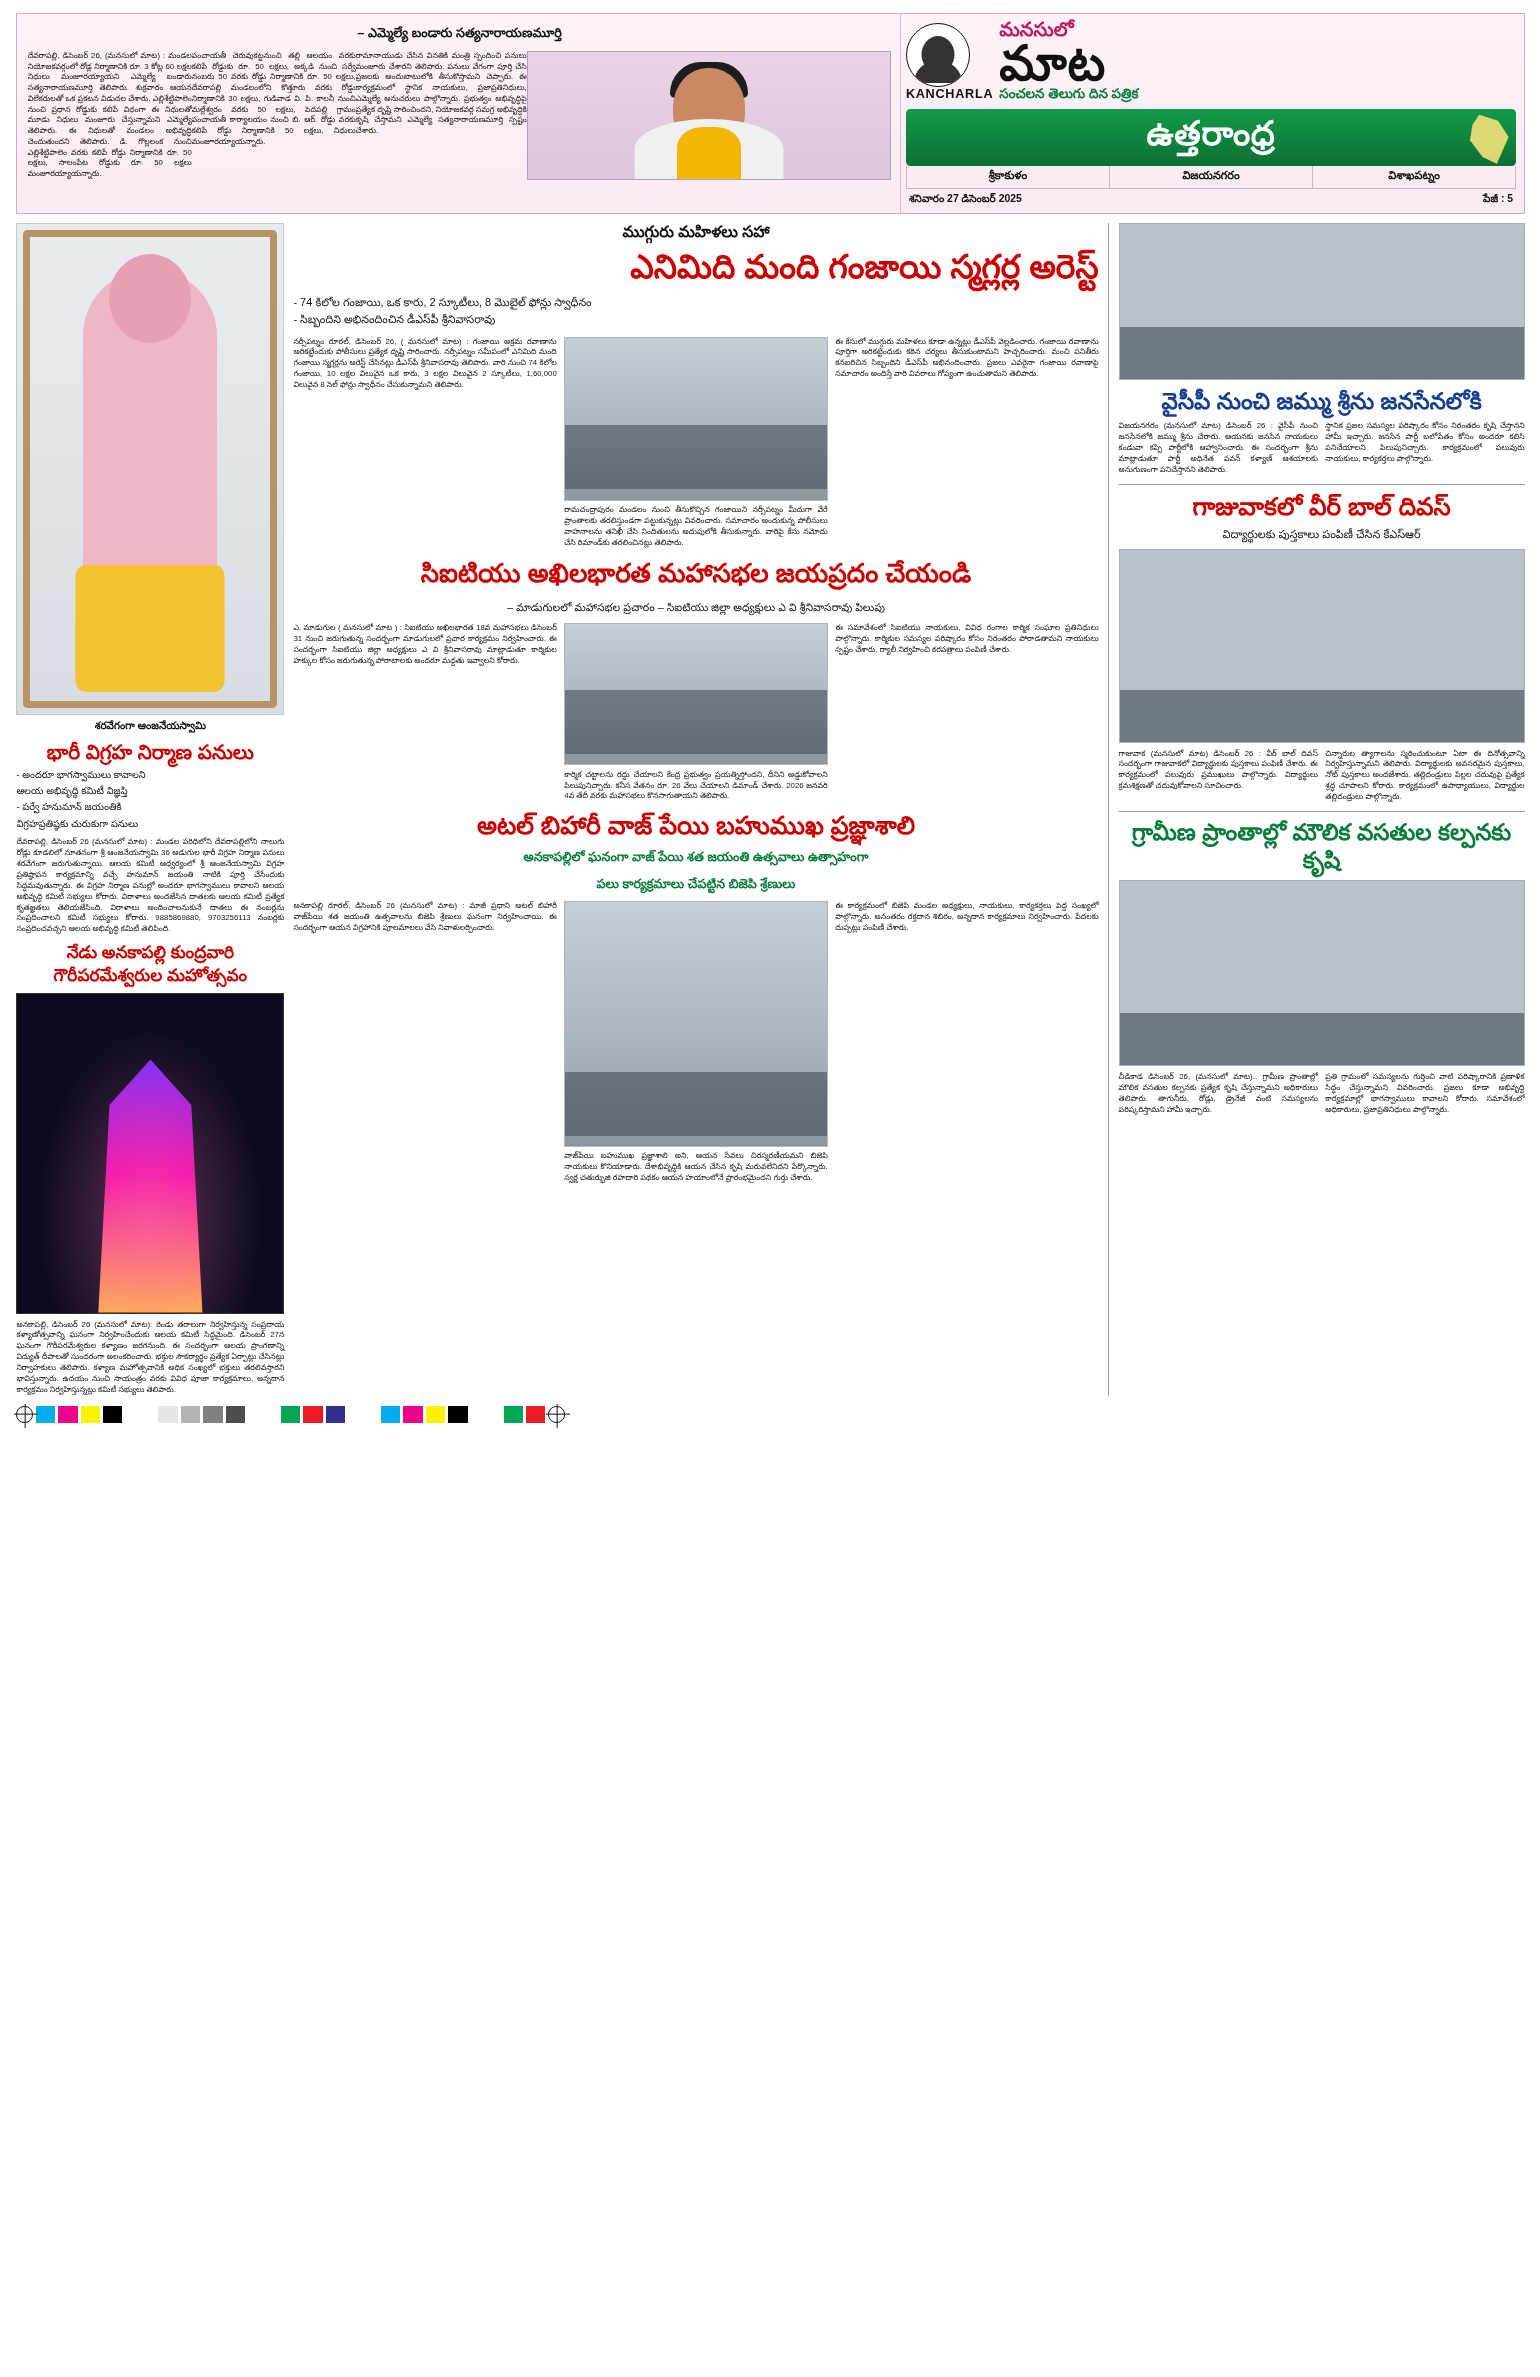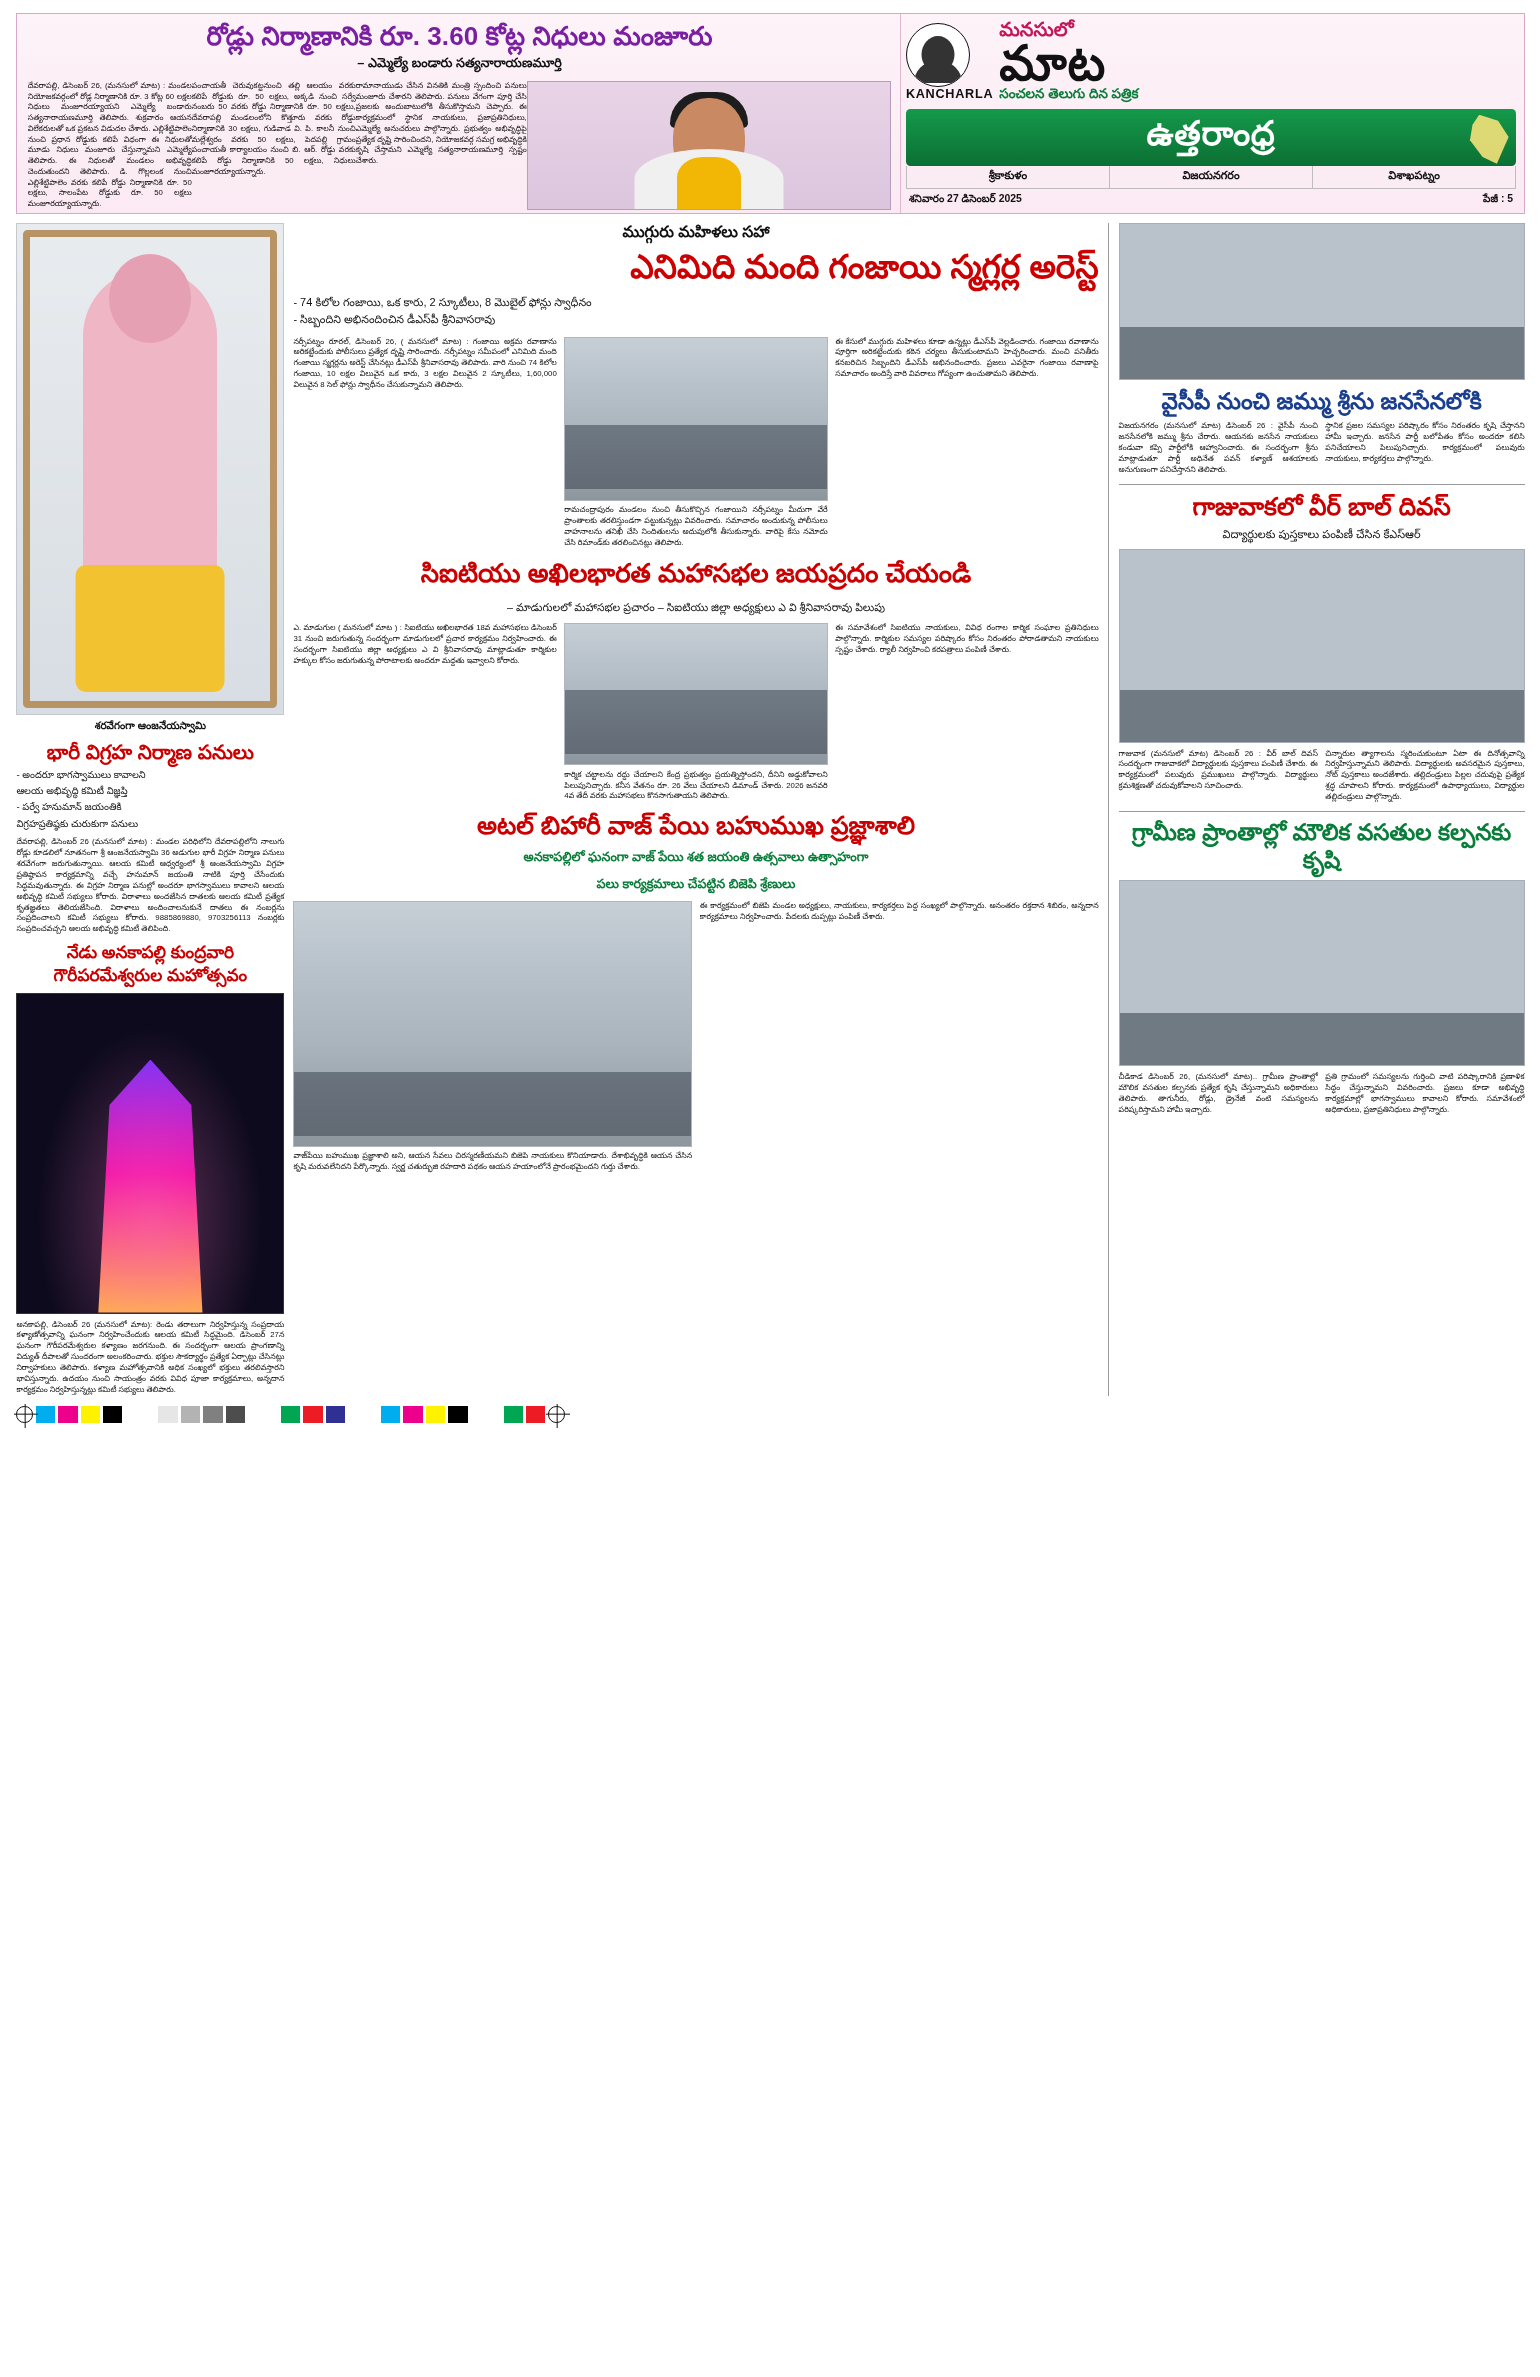--- a/index.html
+++ b/index.html
@@ -214,21 +214,20 @@
   .regmark:after{top:50%;left:-3.7px;height:0.7px;width:24px;transform:translateY(-50%);}
 </style>
 </head>
 <body>
 
 <div class="page">
 
   <div class="masthead">
 
     <div class="lead-box">
-      <div class="lead-headline">రోడ్లు నిర్మాణానికి రూ. 3.60 కోట్ల నిధులు మంజూరు</div>
       <div class="lead-sub">– ఎమ్మెల్యే బండారు సత్యనారాయణమూర్తి</div>
       <div class="lead-body">
         <div class="lead-col c1">దేవరాపల్లి, డిసెంబర్ 26, (మనసులో మాట) : మండల నియోజకవర్గంలో రోడ్ల నిర్మాణానికి రూ. 3 కోట్ల 60 లక్షల నిధులు మంజూరయ్యాయని ఎమ్మెల్యే బండారు సత్యనారాయణమూర్తి తెలిపారు. శుక్రవారం ఆయన విలేకరులతో ఒక ప్రకటన విడుదల చేశారు. ఎల్లిశేట్టిపాలెం నుంచి ప్రధాన రోడ్డుకు కలిపే విధంగా ఈ నిధులతో మూడు నిధులు మంజూరు చేస్తున్నామని ఎమ్మెల్యే తెలిపారు. ఈ నిధులతో మండలం అభివృద్ధి చెందుతుందని తెలిపారు. డి. గొల్లలంక నుంచి ఎల్లిశేట్టిపాలెం వరకు కలిపే రోడ్డు నిర్మాణానికి రూ. 50 లక్షలు, సాలంపేట రోడ్డుకు రూ. 50 లక్షలు మంజూరయ్యాయన్నారు.</div>
         <div class="lead-col c2">పంచాయతీ చెరువుకట్టనుంచి తల్లి ఆలయం వరకు కలిపే రోడ్డుకు రూ. 50 లక్షలు, అక్కడి నుంచి సర్వే నంబరు 50 వరకు రోడ్డు నిర్మాణానికి రూ. 50 లక్షలు, దేవరాపల్లి మండలంలోని కొత్తూరు వరకు రోడ్డు నిర్మాణానికి 30 లక్షలు, గుడివాడ వి. పి. కాలనీ నుంచి మల్లేశ్వరం వరకు 50 లక్షలు, పెదపల్లి గ్రామం పంచాయతీ కార్యాలయం నుంచి బి. ఆర్. రోడ్డు వరకు కలిపే రోడ్డు నిర్మాణానికి 50 లక్షలు, నిధులు మంజూరయ్యాయన్నారు.</div>
         <div class="lead-col c3">రామానాయుడు చేసిన వినతికి మంత్రి స్పందించి పనులు మంజూరు చేశారని తెలిపారు. పనులు వేగంగా పూర్తి చేసి ప్రజలకు అందుబాటులోకి తీసుకొస్తామని చెప్పారు. ఈ కార్యక్రమంలో స్థానిక నాయకులు, ప్రజాప్రతినిధులు, ఎమ్మెల్యే అనుచరులు పాల్గొన్నారు. ప్రభుత్వం అభివృద్ధిపై ప్రత్యేక దృష్టి సారించిందని, నియోజకవర్గ సమగ్ర అభివృద్ధికి కృషి చేస్తామని ఎమ్మెల్యే సత్యనారాయణమూర్తి స్పష్టం చేశారు.</div>
         <div class="lead-portrait">
           <div class="hair"></div>
           <div class="head"></div>
           <div class="body"></div>
           <div class="scarf"></div>
@@ -337,20 +336,21 @@
           <div class="body-sm" style="margin-top:4.5px;">కార్మిక చట్టాలను రద్దు చేయాలని కేంద్ర ప్రభుత్వం ప్రయత్నిస్తోందని, దీనిని అడ్డుకోవాలని పిలుపునిచ్చారు. కనీస వేతనం రూ. 26 వేలు చేయాలని డిమాండ్ చేశారు. 2026 జనవరి 4వ తేదీ వరకు మహాసభలు కొనసాగుతాయని తెలిపారు.</div>
         </div>
         <div class="body-sm">ఈ సమావేశంలో సిఐటియు నాయకులు, వివిధ రంగాల కార్మిక సంఘాల ప్రతినిధులు పాల్గొన్నారు. కార్మికుల సమస్యల పరిష్కారం కోసం నిరంతరం పోరాడతామని నాయకులు స్పష్టం చేశారు. ర్యాలీ నిర్వహించి కరపత్రాలు పంపిణీ చేశారు.</div>
       </div>
 
       <div class="hl-mid3">అటల్ బిహారీ వాజ్ పేయి బహుముఖ ప్రజ్ఞాశాలి</div>
       <div class="sub-mid2">అనకాపల్లిలో ఘనంగా వాజ్ పేయి శత జయంతి ఉత్సవాలు ఉత్సాహంగా</div>
       <div class="sub-mid2">పలు కార్యక్రమాలు చేపట్టిన బిజెపి శ్రేణులు</div>
 
       <div class="cols3">
+        <div class="body-sm">అనకాపల్లి రూరల్, డిసెంబర్ 26 (మనసులో మాట) : మాజీ ప్రధాని అటల్ బిహారీ వాజ్‌పేయి శత జయంతి ఉత్సవాలను బిజెపి శ్రేణులు ఘనంగా నిర్వహించాయి. ఈ సందర్భంగా ఆయన విగ్రహానికి పూలమాలలు వేసి నివాళులర్పించారు.</div>
         <div>
           <div class="img-main" style="height:246px;">
             <div class="sky"></div>
             <div class="row"></div>
           </div>
           <div class="body-sm" style="margin-top:4.5px;">వాజ్‌పేయి బహుముఖ ప్రజ్ఞాశాలి అని, ఆయన సేవలు చిరస్మరణీయమని బిజెపి నాయకులు కొనియాడారు. దేశాభివృద్ధికి ఆయన చేసిన కృషి మరువలేనిదని పేర్కొన్నారు. స్వర్ణ చతుర్భుజి రహదారి పథకం ఆయన హయాంలోనే ప్రారంభమైందని గుర్తు చేశారు.</div>
         </div>
         <div class="body-sm">ఈ కార్యక్రమంలో బిజెపి మండల అధ్యక్షులు, నాయకులు, కార్యకర్తలు పెద్ద సంఖ్యలో పాల్గొన్నారు. అనంతరం రక్తదాన శిబిరం, అన్నదాన కార్యక్రమాలు నిర్వహించారు. పేదలకు దుప్పట్లు పంపిణీ చేశారు.</div>
       </div>
     </div>

